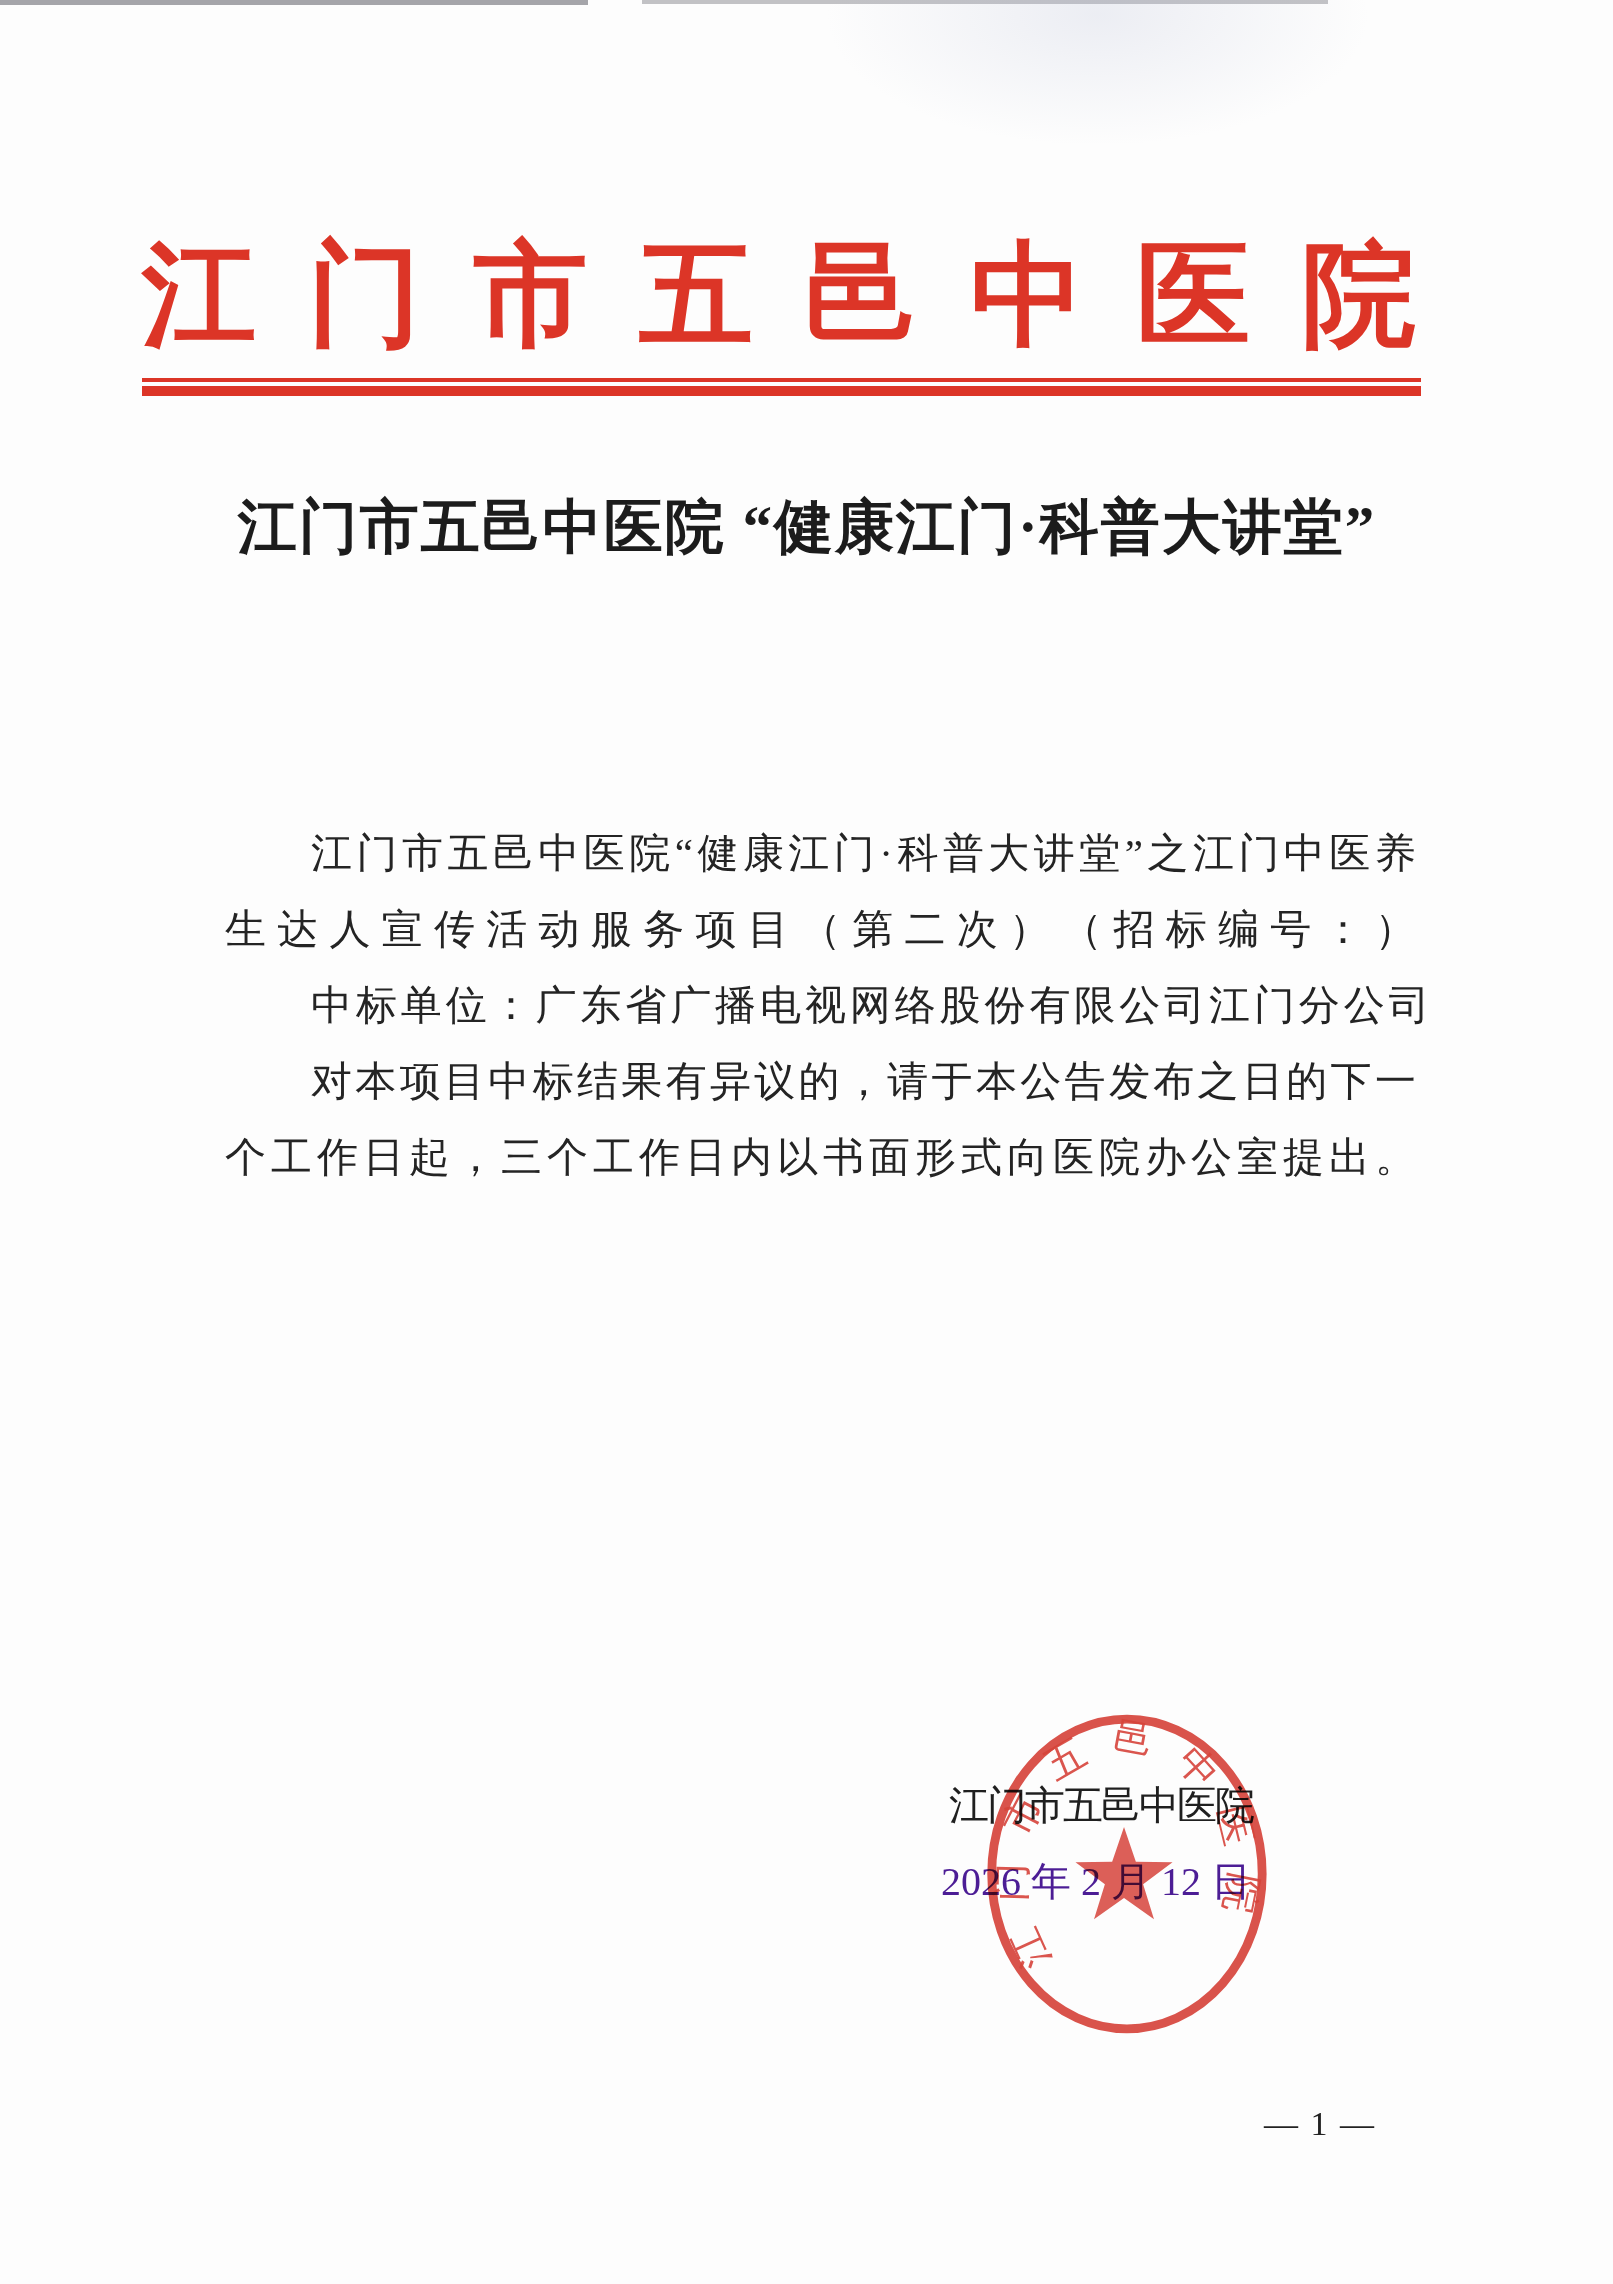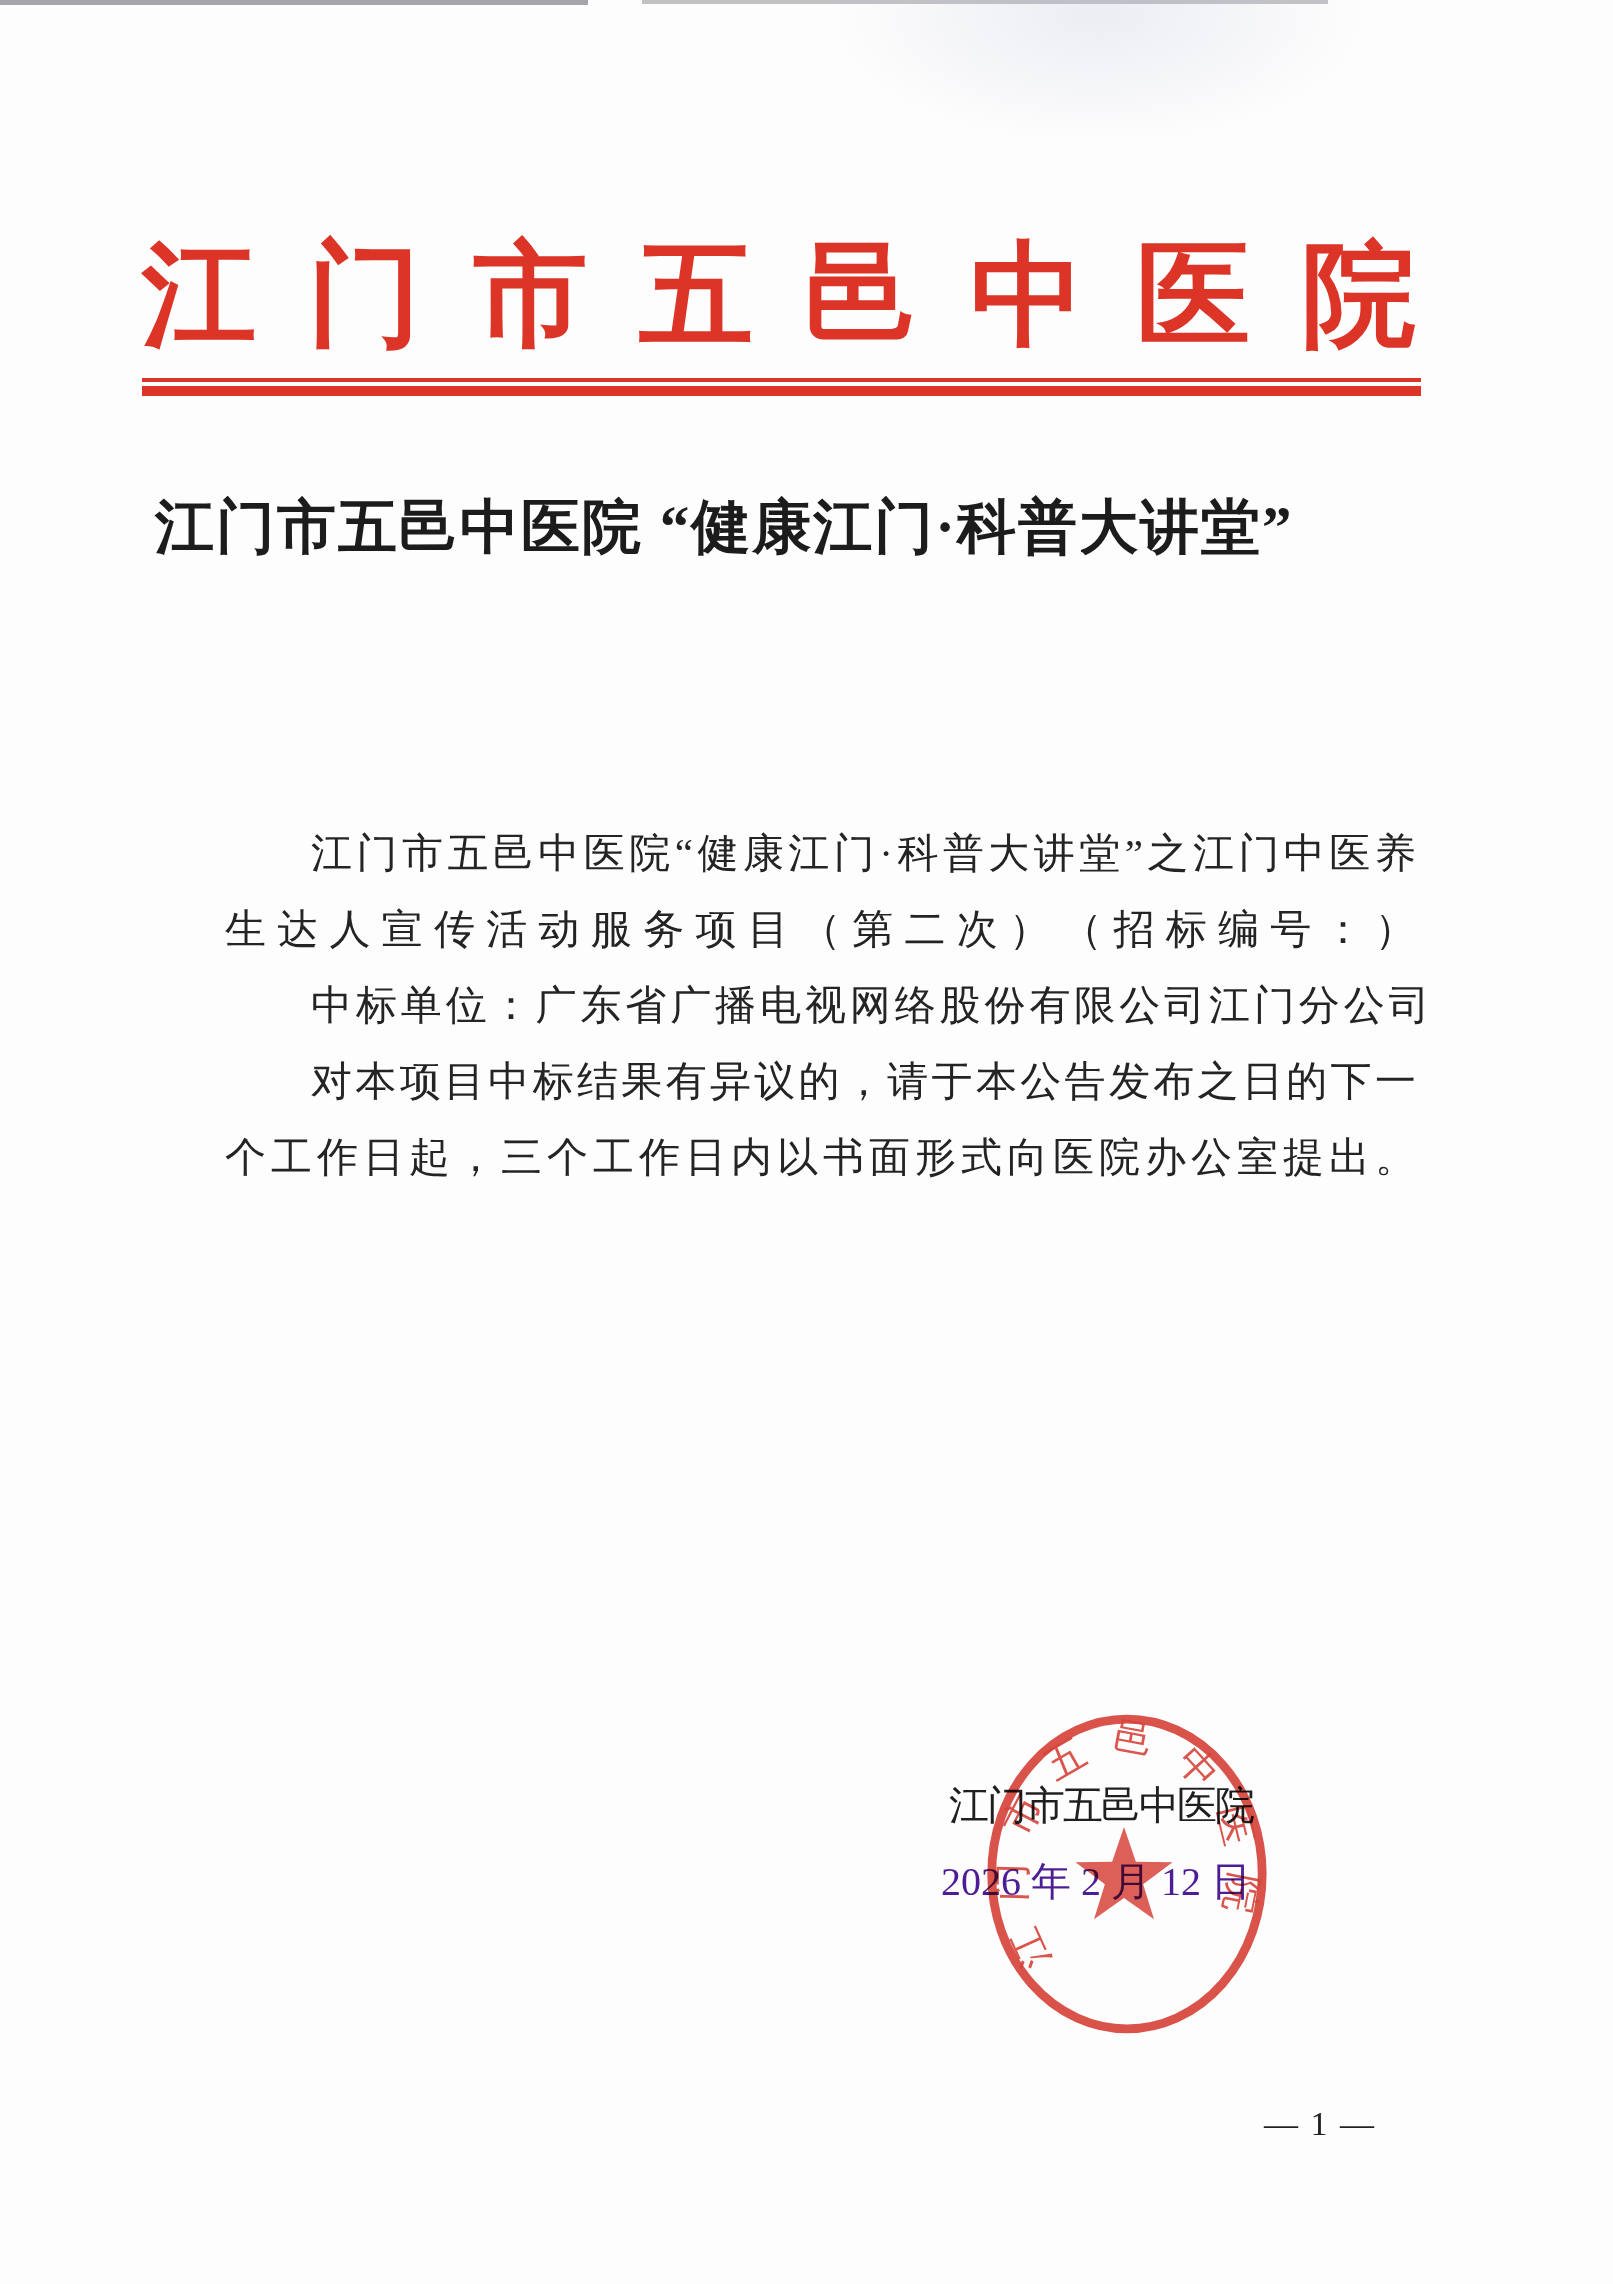--- a/index.html
+++ b/index.html
@@ -20,21 +20,21 @@
     font-size:114px;line-height:129px;font-weight:700;
     display:flex;justify-content:space-between;align-items:center;
     white-space:nowrap;
   }
   .rule{position:absolute;left:142px;}
   .rule-thin{top:378px;width:1279px;height:3.9px;}
   .rule-thick{top:386px;width:1279px;height:9.8px;}
   
   .doc-title{
     position:absolute;left:155px;top:488px;width:1304px;
-    font-weight:700;color:#1c1c1c;
+    text-align:center;font-weight:700;color:#1c1c1c;
     font-size:59px;line-height:78px;letter-spacing:2px;
   }
   
   .body-block{
     position:absolute;left:225px;top:815px;width:1191px;color:#242424;
   }
   .bline{
     width:1191px;height:76px;line-height:76px;font-size:41px;
     letter-spacing:3.9px;white-space:nowrap;box-sizing:border-box;
   }

